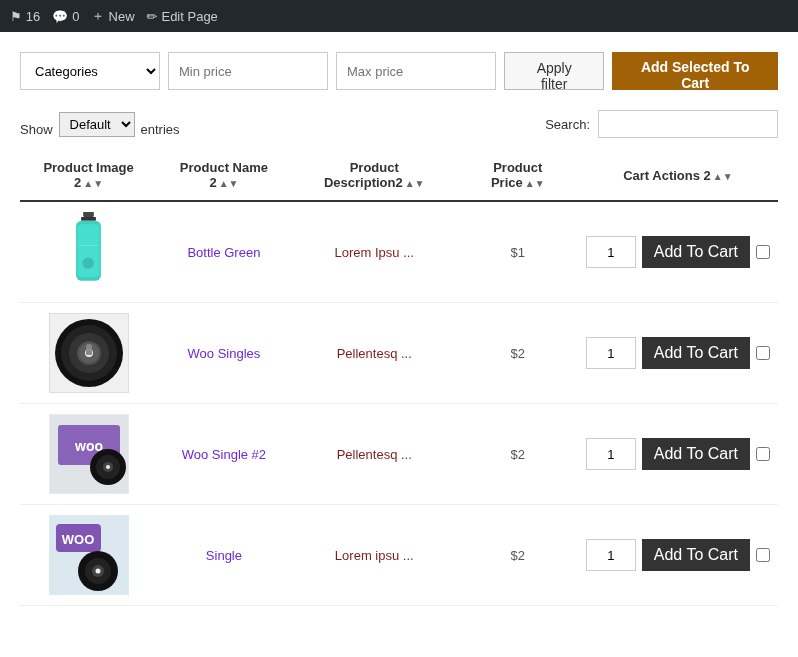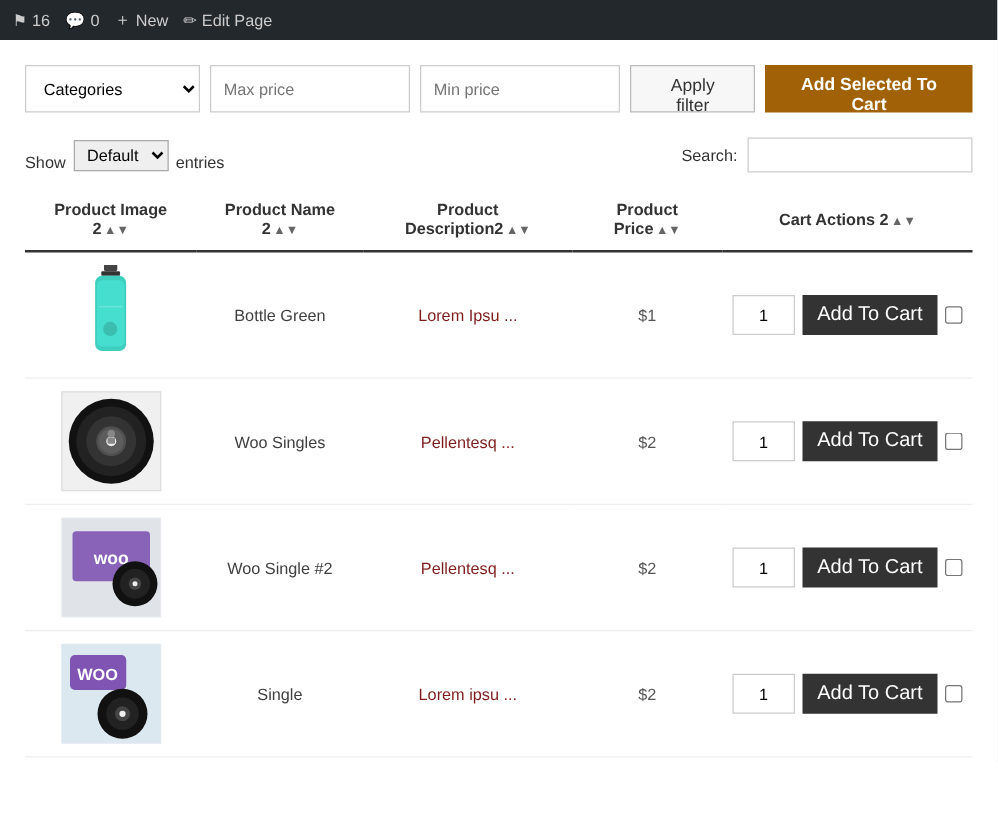--- a/index.html
+++ b/index.html
@@ -178,21 +178,21 @@
       color: #fff;
       border: none;
       padding: 6px 12px;
       font-size: 16px;
       height: 32px;
       cursor: pointer;
       white-space: nowrap;
     }
 
     .product-name-link {
-      color: #404040;
+      color: #6d28d9;
       text-decoration: none;
     }
     .product-desc-link {
       color: #7f1d1d;
       text-decoration: none;
     }
     
     
     .bottle-img {
       width: 55px;
@@ -268,22 +268,22 @@
 
 <div class="page-content">
 
   <div class="filter-bar">
     <select>
       <option>Categories</option>
       <option>Electronics</option>
       <option>Clothing</option>
       <option>Food</option>
     </select>
+    <input type="text" placeholder="Min price" style="">
     <input type="text" placeholder="Max price" style="">
-    <input type="text" placeholder="Min price" style="">
     <button class="btn-apply">Apply filter</button>
     <button class="btn-add-cart">Add Selected To Cart</button>
   </div>
 
   <div class="table-controls">
     <div class="show-entries">
       <span>Show</span>
       <select>
         <option>Default</option>
         <option>10</option>

